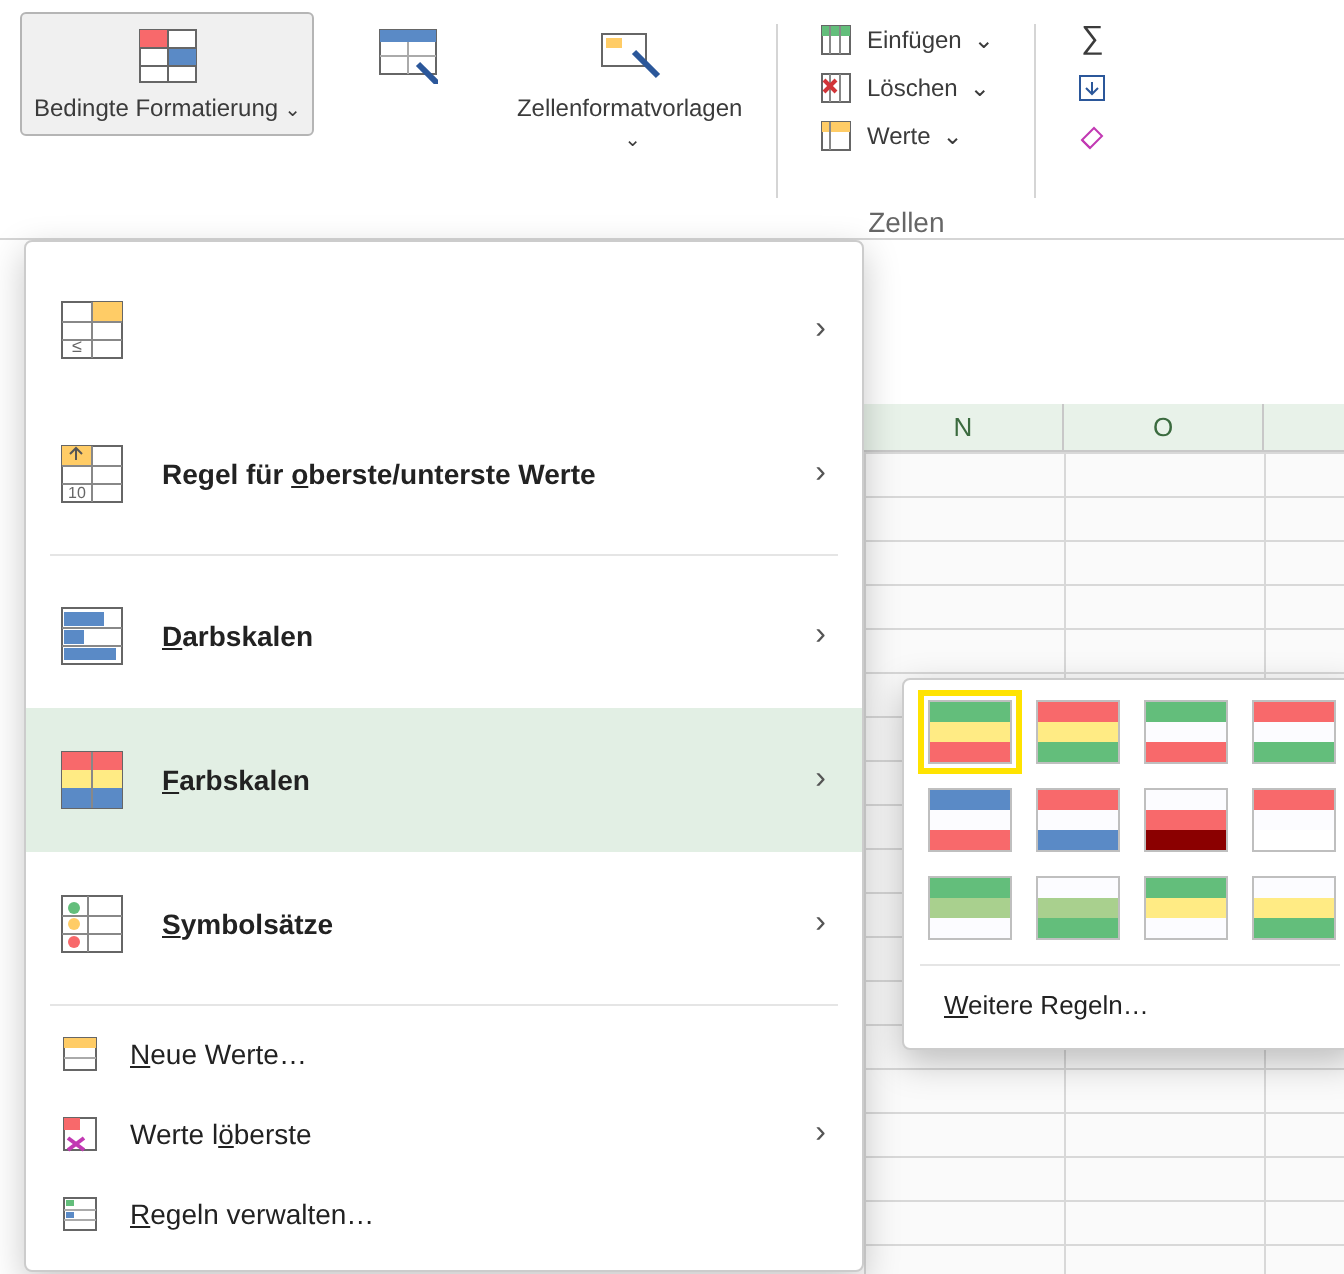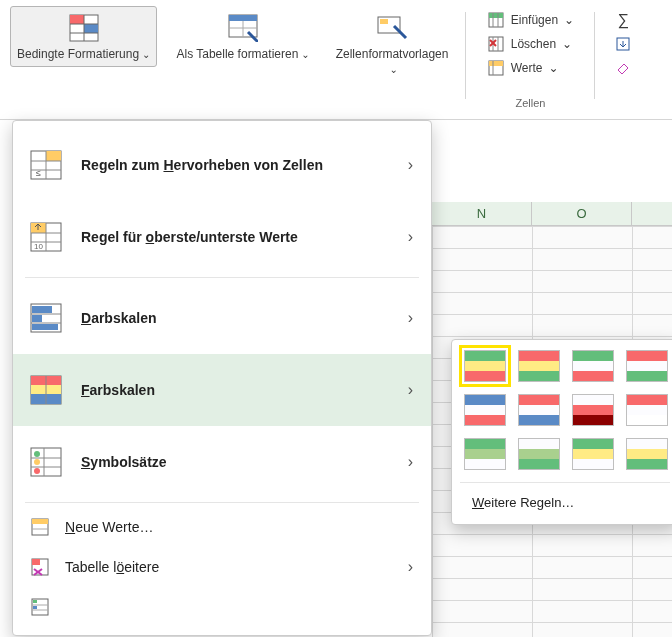--- a/index.html
+++ b/index.html
@@ -11,21 +11,21 @@
   .ribbon-sep { width: 1px; background: #d5d5d5; margin: 6px 4px 20px; }
   .ribbon-btn { display: flex; flex-direction: column; align-items: center; justify-content: flex-start; padding: 4px 6px; border: 1px solid transparent; border-radius: 3px; cursor: pointer; min-width: 70px; }
   .ribbon-btn.pressed { background: #f0f0f0; border-color: #b5b5b5; }
   .ribbon-btn .ico { width: 34px; height: 34px; display: flex; align-items: center; justify-content: center; }
   .ribbon-btn .lbl { font-size: 12px; text-align: center; line-height: 1.25; margin-top: 2px; color: #3b3b3b; }
   .ribbon-btn .chev { font-size: 10px; margin-left: 3px; }
   
   .small-stack { display: flex; flex-direction: column; gap: 0; padding-top: 2px; }
   .small-btn { display: flex; align-items: center; gap: 6px; padding: 2px 8px; border: 1px solid transparent; border-radius: 3px; cursor: pointer; font-size: 12px; color: #3b3b3b; }
   .small-btn .ico { width: 18px; height: 18px; display: flex; align-items: center; justify-content: center; }
-  .group-label { font-size: 11px; color: #666; text-align: center; position: absolute; bottom: 10px; left: 0; right: 0; }
+  .group-label { font-size: 14px; color: #666; text-align: center; position: absolute; bottom: 0; left: 0; right: 0; }
   
   
   .sheet-area { position: absolute; top: 120px; left: 0; right: 0; bottom: 0; }
   .col-headers { display: flex; height: 24px; background: #e8f2e9; border-bottom: 1px solid #c8c8c8; position: absolute; left: 432px; right: 0; top: 82px; }
   .col-h { flex: 0 0 100px; border-right: 1px solid #c8c8c8; text-align: center; font-size: 13px; color: #3b6b3f; line-height: 24px; }
   .grid { position: absolute; left: 432px; right: 0; top: 106px; bottom: 0; background-image: linear-gradient(#d8d8d8 1px, transparent 1px), linear-gradient(90deg, #d8d8d8 1px, transparent 1px); background-size: 100px 22px; background-color: #fafafa; }
   .grid-top { position: absolute; left: 432px; right: 0; top: 0; height: 82px; background-color: #fff; }
   
   
   .menu { position: absolute; left: 12px; top: 120px; width: 420px; background: #fff; border: 1px solid #ccc; border-radius: 4px; box-shadow: 0 6px 18px rgba(0,0,0,.22); padding: 8px 0; }
@@ -75,22 +75,20 @@
     <div class="ribbon-btn">
       <span class="ico">
         <svg width="30" height="28">
             <rect x="1" y="1" width="28" height="22" fill="#fff" stroke="#666"></rect>
             <rect x="1" y="1" width="28" height="6" fill="#5a8ac6"></rect>
             <line x1="1" y1="14" x2="29" y2="14" stroke="#aaa"></line>
             <line x1="15" y1="7" x2="15" y2="23" stroke="#aaa"></line>
             <path d="M20 18 L30 28" stroke="#2b579a" stroke-width="3"></path>
           </svg>
       </span>
-      <span class="lbl"><span>Als Tabelle
-formatieren</span><span class="chev">⌄</span></span>
     </div>
   </div>
   <div class="ribbon-group">
     <div class="ribbon-btn">
       <span class="ico">
         <svg width="32" height="28">
             <rect x="2" y="3" width="22" height="16" fill="#fff" stroke="#666"></rect>
             <path d="M18 12 L30 24" stroke="#2b579a" stroke-width="3"></path>
             <rect x="4" y="5" width="8" height="5" fill="#ffcc66"></rect>
           </svg>
@@ -181,21 +179,20 @@
     <span class="mico">
         <svg width="32" height="30">
           <rect x="1" y="1" width="30" height="28" fill="#fff" stroke="#666"></rect>
           <rect x="16" y="1" width="15" height="10" fill="#ffcc66"></rect>
           <text x="6" y="26" font-size="9" fill="#666">≤</text>
           <line x1="16" y1="1" x2="16" y2="29" stroke="#888"></line>
           <line x1="1" y1="11" x2="31" y2="11" stroke="#888"></line>
           <line x1="1" y1="20" x2="31" y2="20" stroke="#888"></line>
         </svg>
       </span>
-    <span class="mlbl"><span>Regeln zum </span><span class="u">H</span><span>ervorheben von Zellen</span></span>
     <span class="mar">›</span>
   </div>
   <div class="menu-item">
     <span class="mico">
         <svg width="32" height="30">
           <rect x="1" y="1" width="30" height="28" fill="#fff" stroke="#666"></rect>
           <rect x="1" y="1" width="15" height="10" fill="#ffcc66"></rect>
           <path d="M8 2 L8 8 M5 5 L8 2 L11 5" stroke="#555" fill="none"></path>
           <text x="4" y="27" font-size="8" fill="#666">10</text>
           <line x1="16" y1="1" x2="16" y2="29" stroke="#888"></line>
@@ -262,33 +259,34 @@
   </div>
   <div class="menu-item small">
     <span class="mico">
         <svg width="20" height="20">
           <rect x="2" y="2" width="16" height="16" fill="#fff" stroke="#666"></rect>
           <rect x="2" y="2" width="8" height="6" fill="#f8696b"></rect>
           <line x1="4" y1="12" x2="12" y2="18" stroke="#c239b3" stroke-width="2"></line>
           <line x1="12" y1="12" x2="4" y2="18" stroke="#c239b3" stroke-width="2"></line>
         </svg>
       </span>
-    <span class="mlbl"><span>Tabelle l</span><span class="u">ö</span><span>eitere</span></span>
+    <span class="mlbl"><span>Werte l</span><span class="u">ö</span><span>berste</span></span>
     <span class="mar">›</span>
   </div>
   <div class="menu-item small">
     <span class="mico">
         <svg width="20" height="20">
           <rect x="2" y="2" width="16" height="16" fill="#fff" stroke="#666"></rect>
           <line x1="2" y1="8" x2="18" y2="8" stroke="#aaa"></line>
           <line x1="2" y1="13" x2="18" y2="13" stroke="#aaa"></line>
           <rect x="3" y="3" width="4" height="3" fill="#63be7b"></rect>
           <rect x="3" y="9" width="4" height="3" fill="#5a8ac6"></rect>
         </svg>
       </span>
+    <span class="mlbl"><span class="u">R</span><span>egeln verwalten…</span></span>
   </div>
 </div>
 
 <div class="submenu">
   <div class="swatch-grid" id="swatch-grid">
       <div class="swatch highlighted">
         <div class="row" style="background: rgb(99, 190, 123);"></div>
         <div class="row" style="background: rgb(255, 235, 132);"></div>
         <div class="row" style="background: rgb(248, 105, 107);"></div>
       </div>

